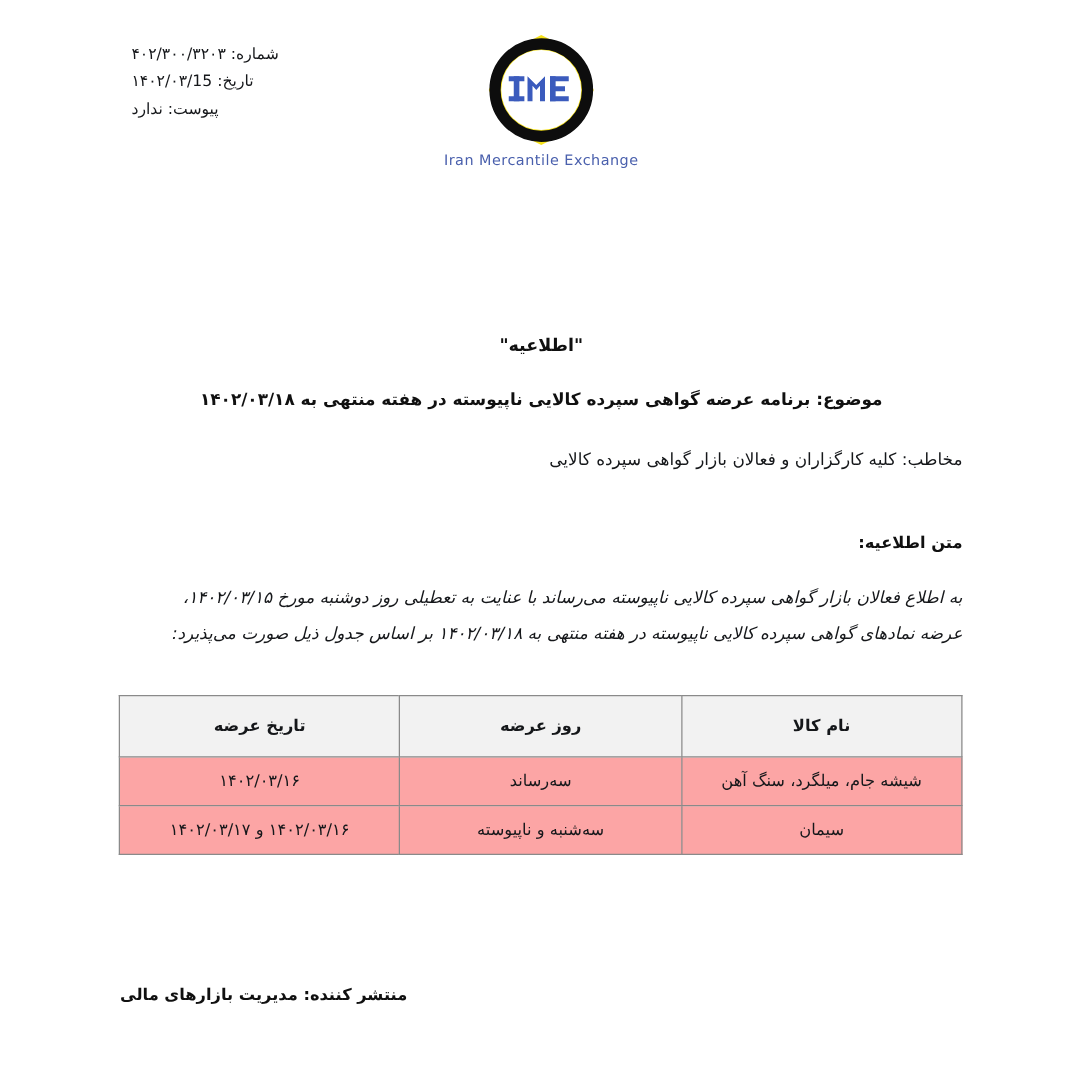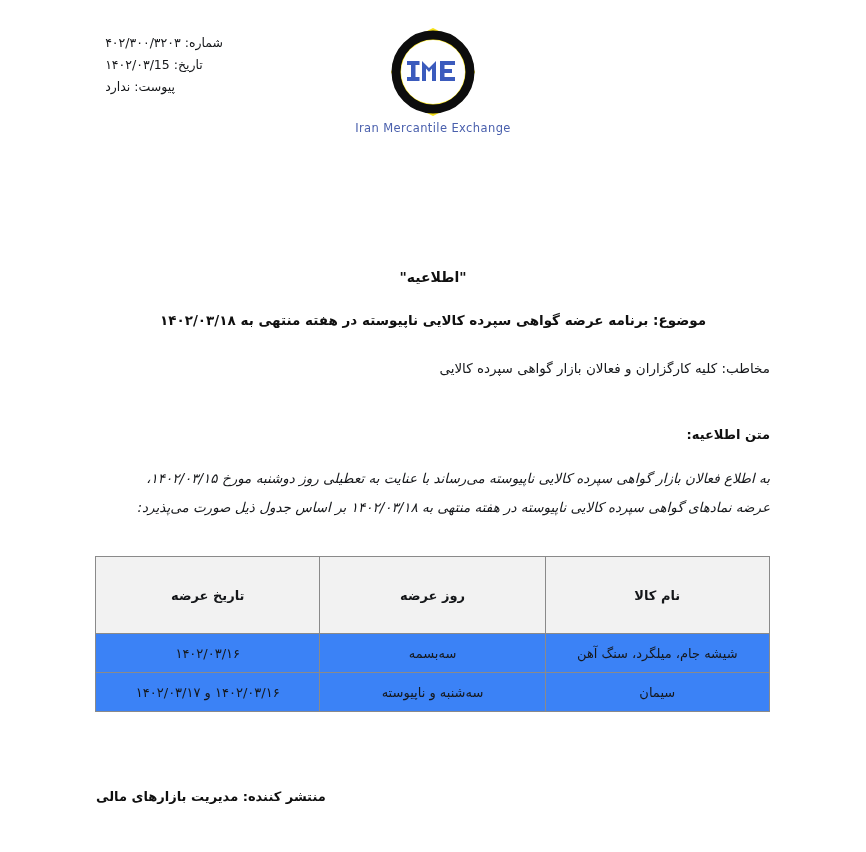--- a/index.html
+++ b/index.html
@@ -158,24 +158,24 @@
     border: 1px solid #8a8a8a;
     text-align: center;
     vertical-align: middle;
     font-size: 13px;
     color: #15171a;
   }
   .offer-table thead th {
     background: #f2f2f2;
     font-weight: 700;
     height: 40px;
-    padding: 18px 6px;
+    padding: 4px 6px;
   }
   .offer-table tbody td {
-    background: #3b82f6;
+    background: #fca5a5;
     font-weight: 400;
     height: 38px;
     padding: 0 6px;
   }
   .col-name { width: 33.3%; }
   .col-day  { width: 33.4%; }
   .col-date { width: 33.3%; }
 
   
   .publisher {
@@ -263,21 +263,21 @@
     <thead>
       <tr>
         <th>نام کالا</th>
         <th>روز عرضه</th>
         <th>تاریخ عرضه</th>
       </tr>
     </thead>
     <tbody>
       <tr>
         <td>شیشه جام، میلگرد، سنگ آهن</td>
-        <td>سه‌بسمه</td>
+        <td>سه‌رساند</td>
         <td>۱۴۰۲/۰۳/۱۶</td>
       </tr>
       <tr>
         <td>سیمان</td>
         <td>سه‌شنبه و ناپیوسته</td>
         <td>۱۴۰۲/۰۳/۱۶ و ۱۴۰۲/۰۳/۱۷</td>
       </tr>
     </tbody>
   </table>
 

